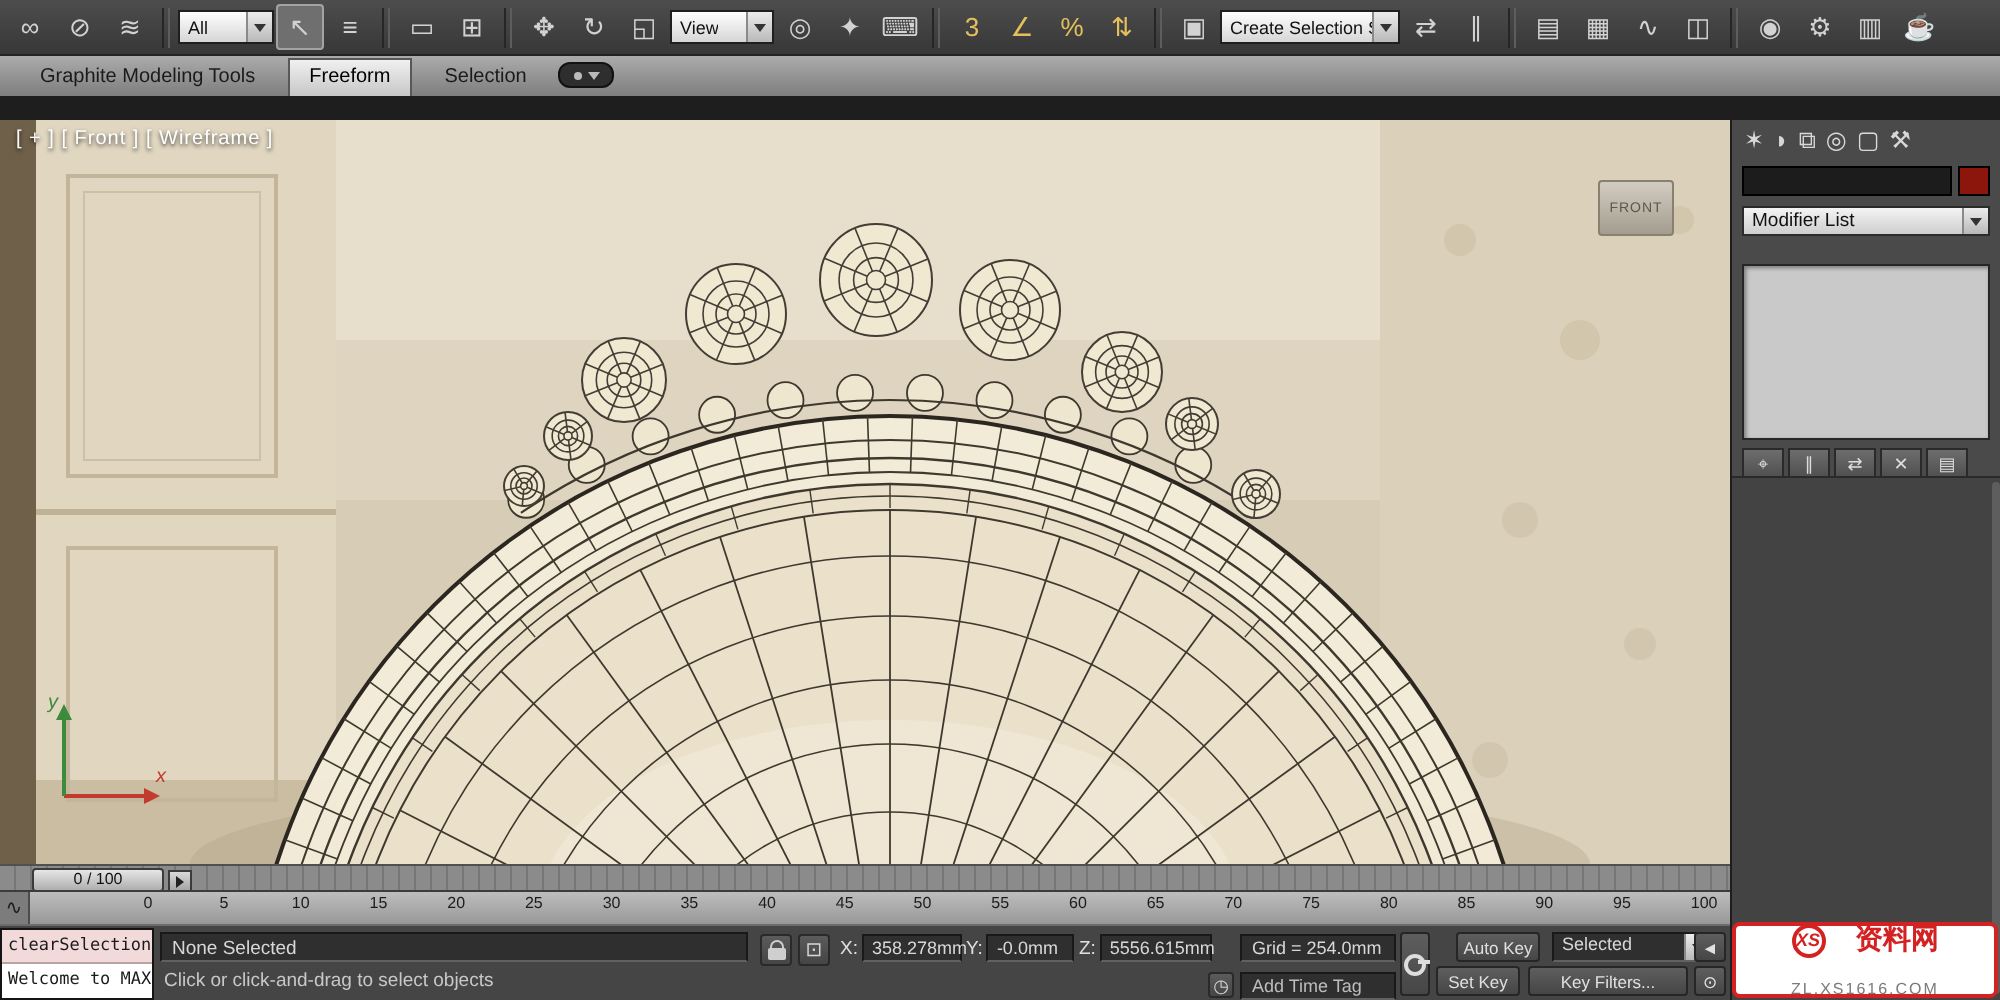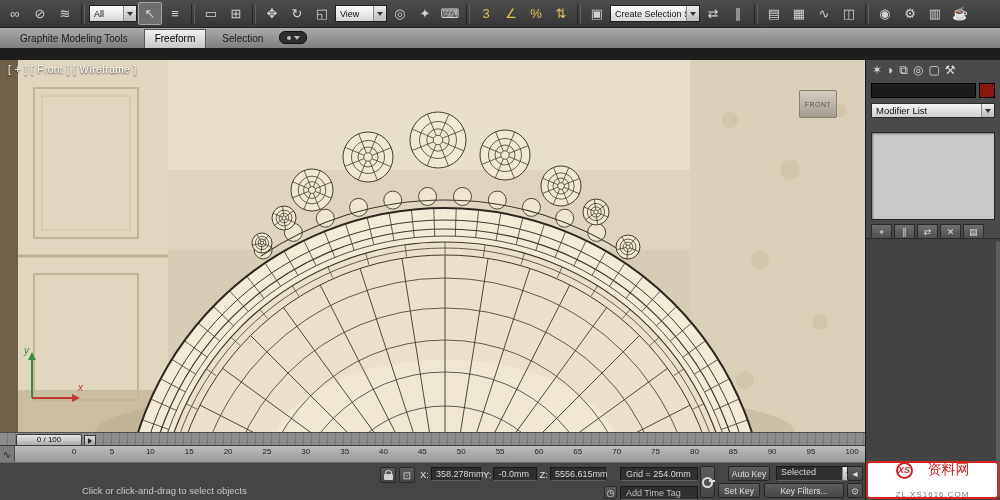--- a/index.html
+++ b/index.html
@@ -89,21 +89,21 @@
   .keyfilters-btn{position:absolute;left:764px;top:20px;width:80px;height:15px}
   .pb1{position:absolute;left:847px;top:3px;width:16px;height:15px}
   .pb2{position:absolute;left:847px;top:20px;width:16px;height:15px}
 
   
   .watermark{position:absolute;left:866px;top:461px;width:133px;height:38px;background:#fff;border:2px solid #d42222;
              border-radius:4px;box-sizing:border-box;z-index:9;display:flex;flex-direction:column;align-items:center;justify-content:center}
   .wm-row{display:flex;align-items:center;gap:15px}
   .wm-logo{width:17px;height:17px;border:2px solid #d42222;border-radius:50%;color:#d42222;font-weight:bold;
            font-style:italic;font-size:9px;display:flex;align-items:center;justify-content:center;box-sizing:border-box}
-  .wm-brand{color:#d42222;font-weight:normal;font-size:14px;font-family:sans-serif}
+  .wm-brand{color:#d42222;font-weight:bold;font-size:14px;font-family:sans-serif}
   .wm-url{color:#7a7a7a;font-size:8px;letter-spacing:1px;margin-top:11px}
 
   
   .cmd-panel{position:absolute;left:865px;top:60px;width:135px;height:440px;background:#4a4a4a;border-left:1px solid #1e1e1e;box-sizing:border-box}
   .cmd-tabs{height:20px;display:flex;align-items:center;gap:5px;padding:0 6px;color:#d8d8d8;font-size:12px}
   .cmd-tabs span{cursor:default}
   .name-row{margin:3px 5px 0;height:15px;display:flex;gap:3px}
   .name-field{flex:1;background:#1c1c1c;border:1px solid #000;box-sizing:border-box}
   .color-swatch{width:16px;background:#8c150c;border:1px solid #000;box-sizing:border-box}
   .modlist{margin:5px 5px 14px;height:15px;background:linear-gradient(#f4f4f4,#cecece);border:1px solid #2b2b2b;
@@ -445,20 +445,25 @@
     <span>75</span>
     <span>80</span>
     <span>85</span>
     <span>90</span>
     <span>95</span>
     <span>100</span>
   </div>
 </div>
 
 <div class="statusbar">
+  <div class="listener">
+    <div class="l1">clearSelection</div>
+    <div class="l2">Welcome to MAX</div>
+  </div>
+  <div class="status-field sunken">None Selected</div>
   <div class="prompt-line">Click or click-and-drag to select objects</div>
   <div class="mini-btn" style="left:380px;top:4px">
     <span class="lock-shackle"></span>
     <span class="lock-body"></span>
   </div>
   <div class="mini-btn" style="left:399px;top:4px">⊡</div>
   <div class="coords">
     <span>X:</span>
     <span class="cfield sunken" style="width:50px">358.278mm</span>
     <span>Y:</span>

